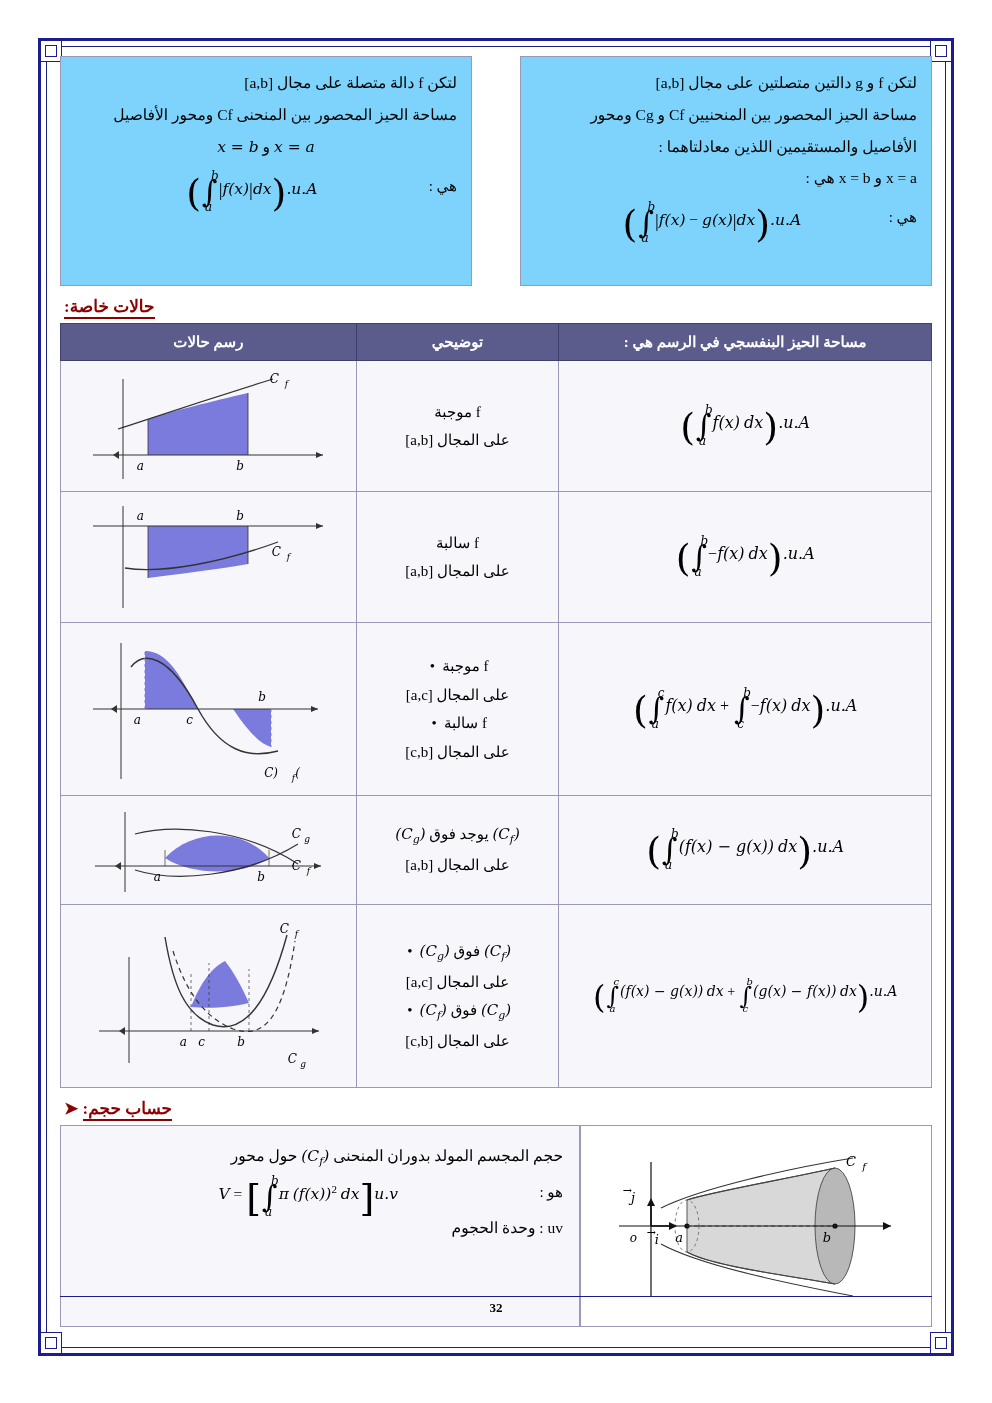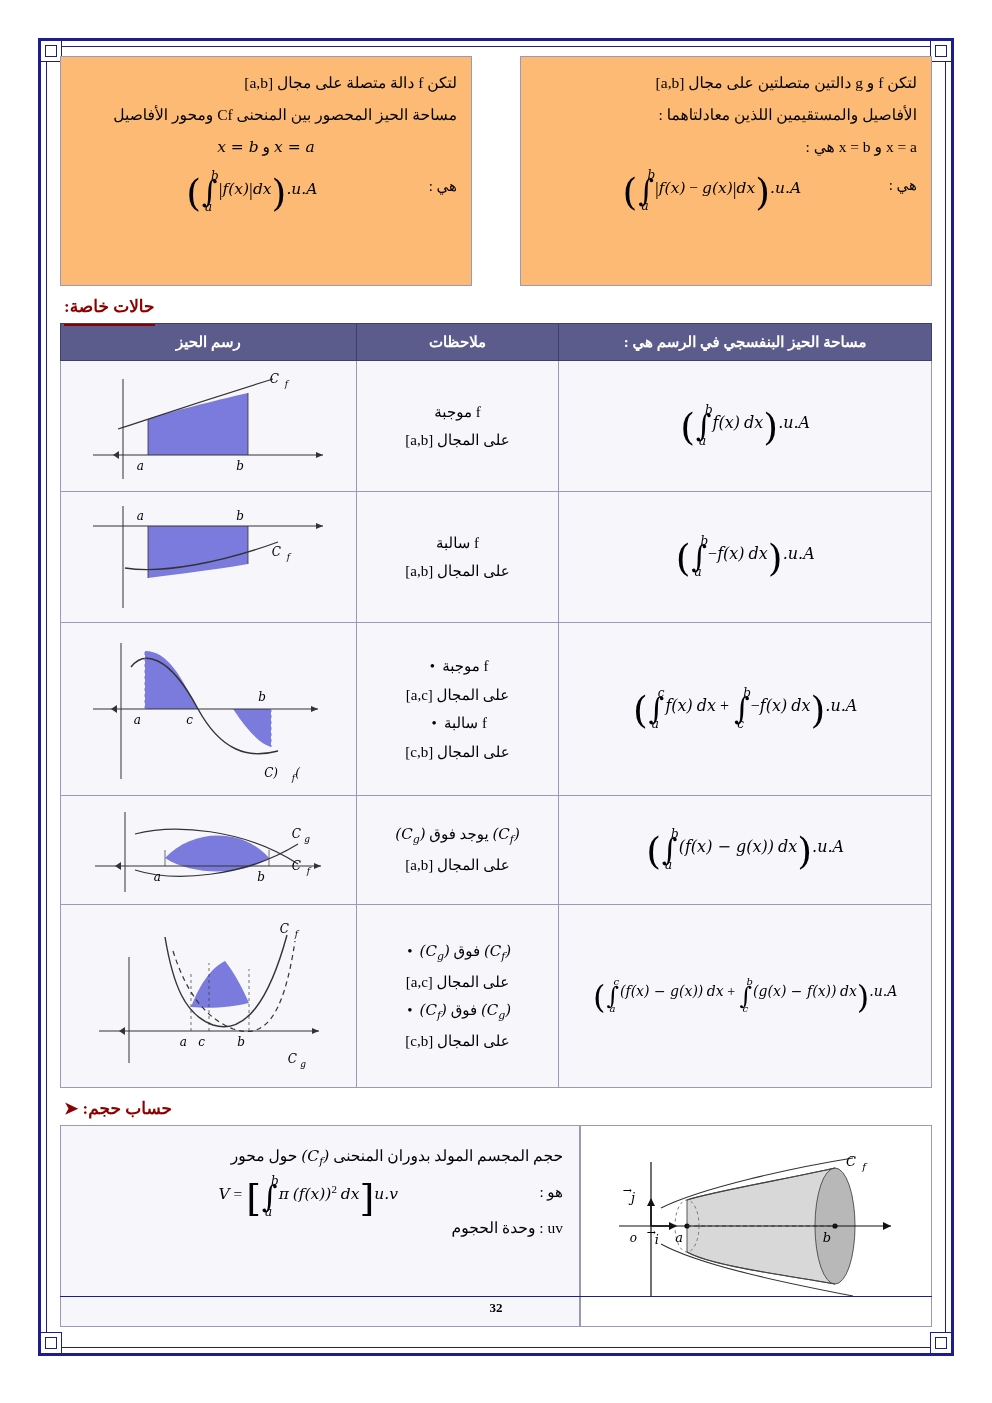--- a/index.html
+++ b/index.html
@@ -50,21 +50,21 @@
 
   .content {
     position: absolute;
     left: 60px; top: 56px;
     width: 872px;
   }
 
   
   .defbox {
     border: 1px solid #9a9ab8;
-    background: #fdba74;
+    background: #7dd3fc;
     padding: 10px 14px 14px 14px;
     box-sizing: border-box;
     font-size: 15.5px;
     line-height: 2.05;
     text-align: right;
   }
   .twocol {
     display: flex;
     flex-direction: row;
     gap: 22px;
@@ -112,21 +112,21 @@
     direction: rtl;
     color: #8b0000;
     font-weight: bold;
     font-size: 17px;
     margin: 10px 0 6px 0;
     padding-left: 4px;
   }
   .section-head span.txt {
     color: #8b0000;
     border-bottom: 2px solid #8b0000;
-    padding-bottom: 8px;
+    padding-bottom: 1px;
   }
 
   
   table.cases {
     border-collapse: collapse;
     width: 872px;
     margin-top: 2px;
   }
   table.cases th {
     background: #5b5b8c;
@@ -196,20 +196,21 @@
 <div class="corner-box corner-tr"></div>
 <div class="corner-box corner-bl"></div>
 <div class="corner-box corner-br"></div>
 
 <div class="content">
 
   <div class="twocol">
 
     <div class="defbox">
       <div>لتكن f و g دالتين متصلتين على مجال [a,b]</div>
+      <div>مساحة الحيز المحصور بين المنحنيين Cf و Cg ومحور</div>
       <div>الأفاصيل والمستقيمين اللذين معادلتاهما :</div>
       <div>x = a و x = b هي :</div>
       <div class="center-line" style="margin-top:8px;">
         <span style="float:right;font-size:15px;">هي&nbsp;:</span>
         <span class="intexpr">
           <span class="bigparen">(</span><span class="bigint">∫<span class="lim-up">b</span><span class="lim-dn">a</span></span><span class="abs">|</span><span class="ital">f</span><span class="ital">(x)</span> − <span class="ital">g</span><span class="ital">(x)</span><span class="abs">|</span><span class="ital">dx</span><span class="bigparen">)</span><span class="ital">.u.A</span>
         </span>
       </div>
     </div>
 
@@ -229,22 +230,22 @@
   </div>
 
   <div class="section-head">
     <span class="txt">حالات خاصة:</span>
   </div>
 
   <table class="cases">
     <thead>
       <tr>
         <th>مساحة الحيز البنفسجي في الرسم هي :</th>
-        <th>ملاحظات</th>
-        <th>رسم  الحيز</th>
+        <th>توضيحي</th>
+        <th>رسم  حالات</th>
       </tr>
     </thead>
     <tbody>
 
       <tr>
         <td class="col-formula">
           <span class="intexpr">
             <span class="bigparen">(</span><span class="bigint">∫<span class="lim-up">b</span><span class="lim-dn">a</span></span><span class="ital">f</span><span class="ital">(x)</span>&nbsp;<span class="ital">dx</span><span class="bigparen">)</span><span class="ital">.u.A</span>
           </span>
         </td>

